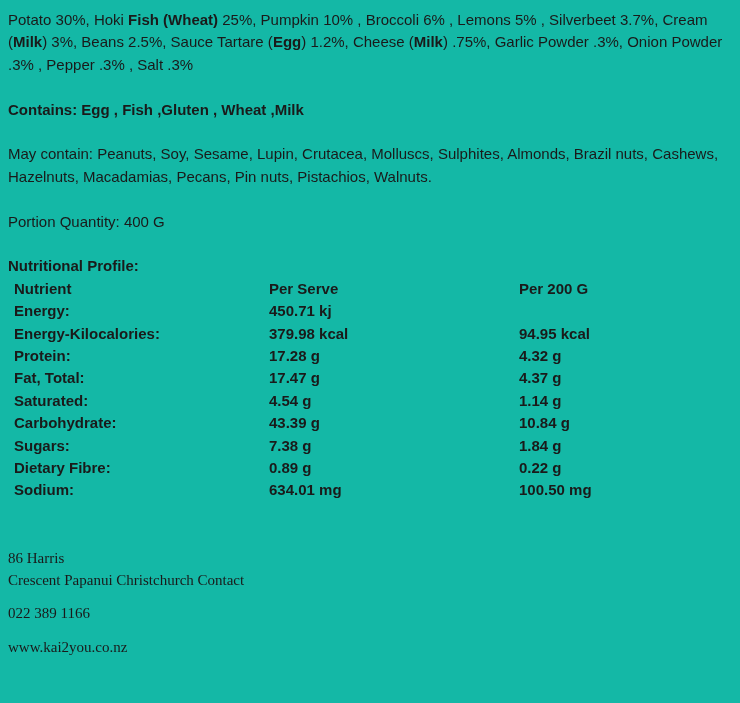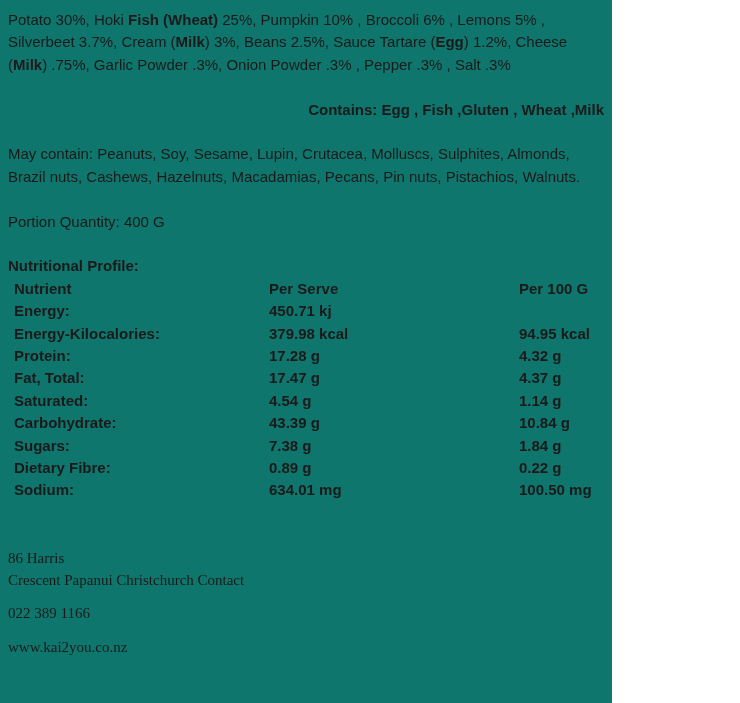--- a/index.html
+++ b/index.html
@@ -2,37 +2,36 @@
 <html><head>
 <meta charset="utf-8">
 <style>
   html, body {
     margin: 0;
     padding: 0;
     background: #ffffff;
   }
   .doc {
     position: relative;
-    width: 612px;
+    width: 740px;
     height: 703px;
     box-sizing: border-box;
     padding: 9px 8px 0 8px;
-    background: #0f766e;
+    background: #14b8a6;
     font-family: "Liberation Sans", "DejaVu Sans", sans-serif;
     font-size: 15px;
     line-height: 22.4px;
     color: #1a1a1a;
     overflow: hidden;
   }
   .para {
     margin: 0 0 22.4px 0;
   }
   .bold {
     font-weight: bold;
-    text-align: right;
   }
   .nutrition {
     margin: 0 0 44.8px 0;
     font-weight: bold;
   }
   .ntable .trow {
     display: grid;
     grid-template-columns: 255px 250px 1fr;
     padding-left: 6px;
   }
@@ -59,21 +58,21 @@
   <p class="para">May contain: Peanuts, Soy, Sesame, Lupin, Crutacea, Molluscs, Sulphites, Almonds, Brazil nuts, Cashews, Hazelnuts, Macadamias, Pecans, Pin nuts, Pistachios, Walnuts.</p>
 
   <p class="para">Portion Quantity: 400 G</p>
 
   <div class="nutrition">
     <div class="line">Nutritional Profile:</div>
     <div class="ntable">
         <div class="trow">
           <div class="tcell">Nutrient</div>
           <div class="tcell">Per Serve</div>
-          <div class="tcell">Per 100 G</div>
+          <div class="tcell">Per 200 G</div>
         </div>
         <div class="trow">
           <div class="tcell">Energy:</div>
           <div class="tcell">450.71 kj</div>
         </div>
         <div class="trow">
           <div class="tcell">Energy-Kilocalories:</div>
           <div class="tcell">379.98 kcal</div>
           <div class="tcell">94.95 kcal</div>
         </div>

